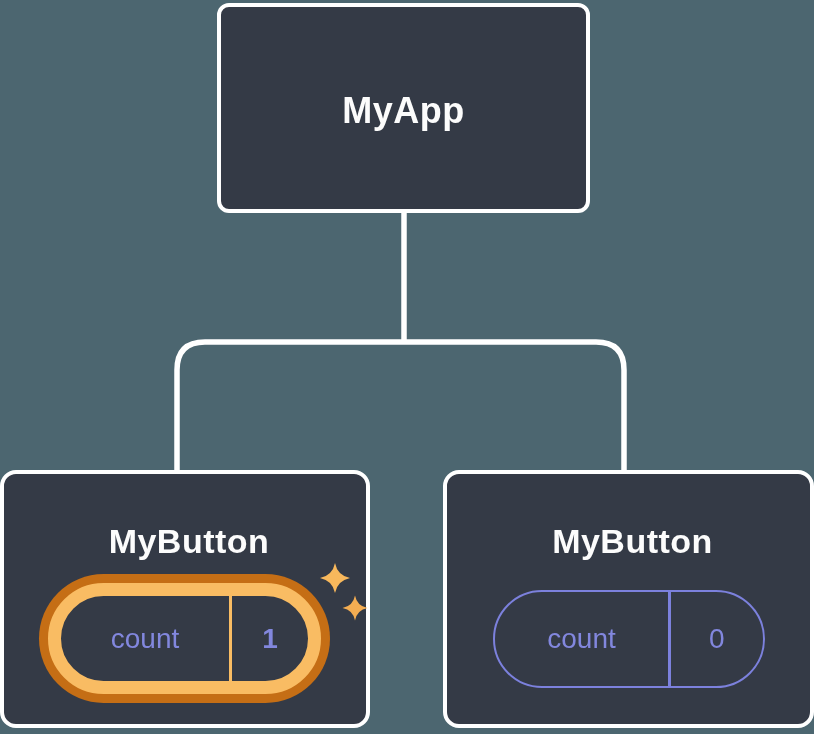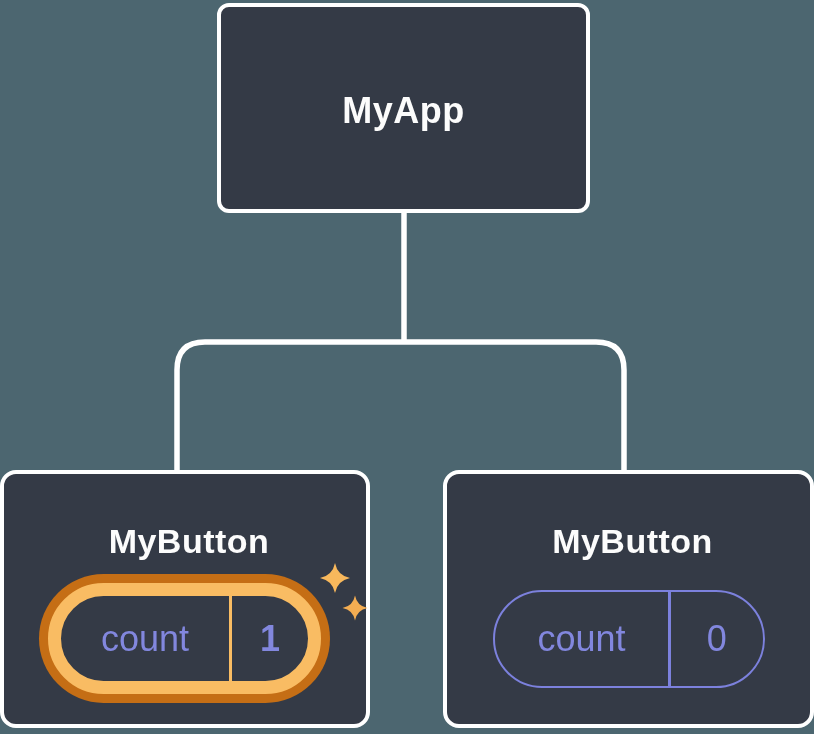--- a/index.html
+++ b/index.html
@@ -59,21 +59,21 @@
     width:272px;height:98px;
     box-sizing:border-box;
     background:var(--node-fill,#343a46);
     border:2.5px solid var(--state-border,#7c81dd);
     border-radius:999px;
     display:flex;align-items:stretch;
   }
   .pill-cell{
     display:flex;align-items:center;justify-content:center;
     color:var(--state-text,#8287de);
-    font-size:36px;
+    font-size:28px;
   }
   .pill-hl-inner .cell-name{width:168px;}
   .pill-hl-inner .cell-value{flex:1;font-weight:700;}
   .pill-plain .cell-name{width:173px;}
   .pill-plain .cell-value{flex:1;}
   .divider-hl{width:3px;background:var(--highlight-inner,#f9bc63);}
   .divider-plain{width:2.5px;background:var(--state-border,#7c81dd);}
   .sparkles{position:absolute;left:306px;top:82px;z-index:2;}
 </style>
 </head>

